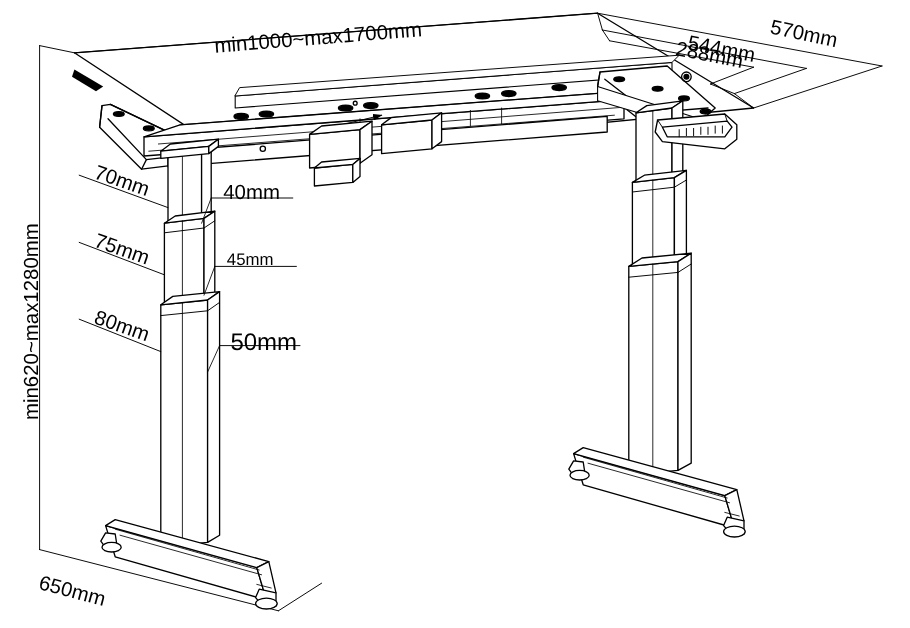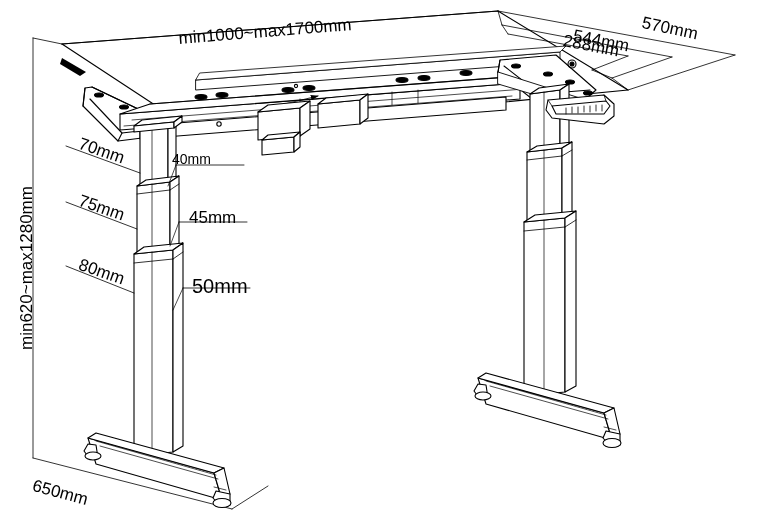--- a/index.html
+++ b/index.html
@@ -281,23 +281,23 @@
   <div class="dim-label" style="left:644px; top:14px; font-size:17px; transform: rotate(12deg);">570mm</div>
 
   <div class="dim-label" style="left:575px; top:27px; font-size:17px; transform: rotate(11deg);">544mm</div>
 
   <div class="dim-label" style="left:565px; top:32px; font-size:17px; transform: rotate(11deg);">288mm</div>
 
   <div class="dim-label" style="left:35px; top:477px; font-size:17px; transform: rotate(15deg);">650mm</div>
 
   <div class="dim-label" style="left:82px; top:135px; font-size:17px; transform: rotate(19deg);">70mm</div>
 
-  <div class="dim-label" style="left:172px; top:152px; font-size:14px;">40mm</div>
+  <div class="dim-label" style="left:186px; top:152px; font-size:17px;">40mm</div>
 
   <div class="dim-label" style="left:82px; top:192px; font-size:17px; transform: rotate(19deg);">75mm</div>
 
-  <div class="dim-label" style="left:189px; top:209px; font-size:17px;">45mm</div>
+  <div class="dim-label" style="left:189px; top:209px; font-size:14px;">45mm</div>
 
   <div class="dim-label" style="left:82px; top:256px; font-size:17px; transform: rotate(19deg);">80mm</div>
 
   <div class="dim-label" style="left:192px; top:276px; font-size:20px;">50mm</div>
 
 </div>
 
 </body></html>

